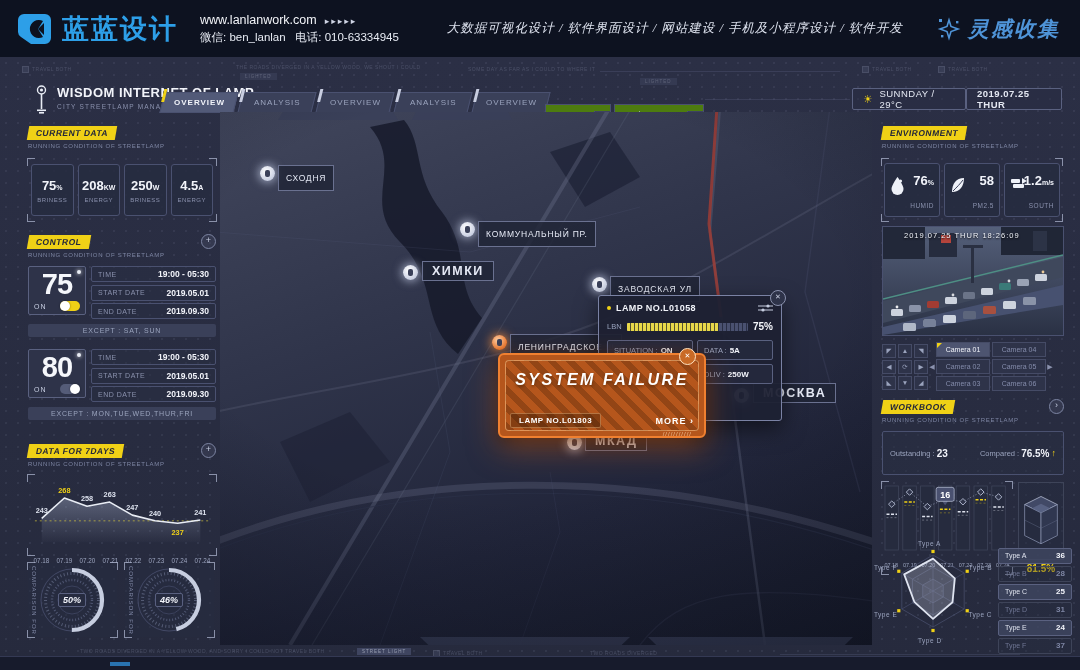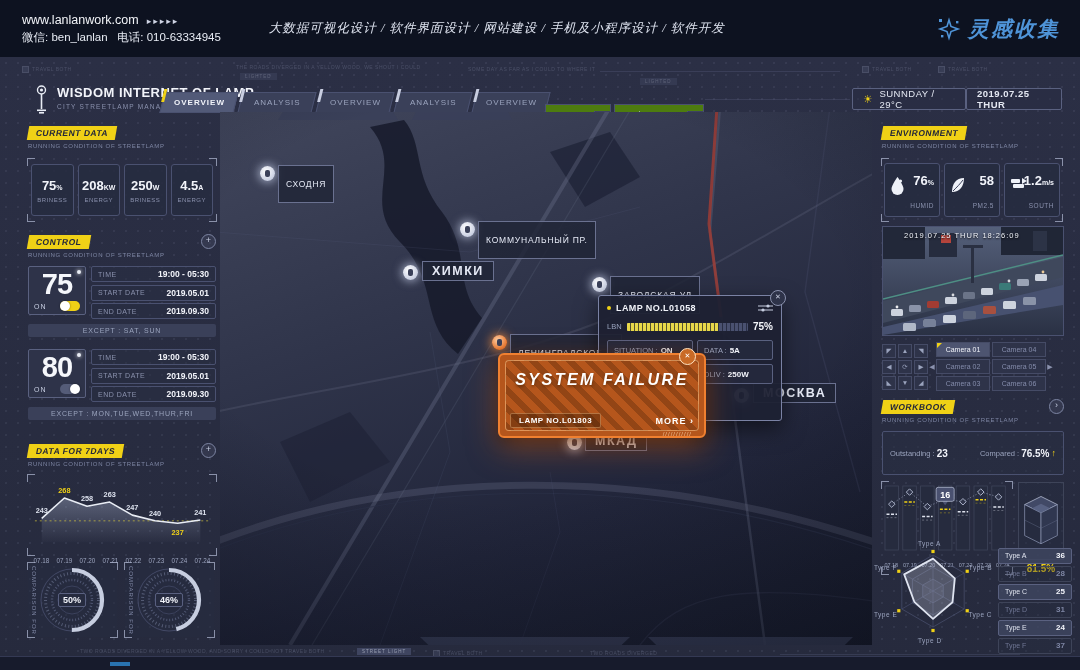--- a/index.html
+++ b/index.html
@@ -93,36 +93,36 @@
   
   .chartbox{margin-top:8px;padding:2px;}
   .xlabels{display:flex;justify-content:space-between;padding:2px 2px 0;font-size:6.3px;color:#9aa3bd;}
   .xlabels span{flex:1;text-align:center;}
   
   .gbox{width:89px;height:74px;background:rgba(38,43,63,.5);display:flex;align-items:center;position:relative;}
   .gside{writing-mode:vertical-rl;font-size:6px;color:#7d85a3;letter-spacing:1px;margin-left:3px;}
   .gwrap{position:relative;width:66px;height:66px;margin-left:2px;}
   .gval{position:absolute;left:50%;top:50%;transform:translate(-50%,-50%);
         background:#262b3f;border:1px solid #5a6180;border-radius:2px;padding:1px 4px;
-        font-size:9px;font-weight:bold;color:#f2f4fa;}
+        font-size:9px;font-weight:bold;color:#f2f4fa;font-style:italic;}
   
   .map{position:absolute;left:220px;top:112px;width:652px;height:533px;overflow:hidden;
        background:linear-gradient(160deg,#41465c 0%,#30354b 35%,#21253a 70%,#171b2b 100%);}
   .map::after{content:"";position:absolute;inset:0;pointer-events:none;
        background:radial-gradient(120% 90% at 45% 35%,transparent 42%,rgba(8,11,22,.55) 100%);}
   .map-tab{position:absolute;height:8px;background:#3a4059;opacity:.85;
            clip-path:polygon(4% 0,96% 0,100% 100%,0 100%);}
   .map-tab.b{clip-path:polygon(0 0,100% 0,96% 100%,4% 100%);}
   .pin{position:absolute;width:15px;height:15px;border-radius:50%;
        background:radial-gradient(circle at 40% 35%,#ffffff,#c9cfe2 70%);
        box-shadow:0 0 9px 2px rgba(220,230,255,.55);z-index:3;cursor:pointer;}
   .pin::after{content:"";position:absolute;left:5px;top:4px;width:5px;height:7px;border-radius:2px;background:#3a4059;}
   .pin.orange{background:radial-gradient(circle at 40% 35%,#ffd2a8,#e8762e 70%);box-shadow:0 0 10px 2px rgba(240,140,60,.7);}
   .mlabel{position:absolute;background:rgba(32,36,54,.82);border:1px solid #6a7190;color:#e5e9f5;
-          padding:13px 7px;font-size:8.5px;letter-spacing:.8px;z-index:3;white-space:nowrap;cursor:pointer;}
+          padding:7px 7px;font-size:8.5px;letter-spacing:.8px;z-index:3;white-space:nowrap;cursor:pointer;}
   .mlabel.big{font-size:12.5px;font-weight:bold;padding:2px 9px;letter-spacing:1.5px;}
   
   .lamp-pop{position:absolute;left:378px;top:183px;width:166px;height:110px;z-index:4;
             background:rgba(29,33,51,.95);border:1px solid #7a82a4;border-radius:3px;padding:7px 8px;
             box-shadow:0 8px 22px rgba(0,0,0,.5);}
   .lp-head{display:flex;align-items:center;gap:5px;}
   .lp-dot{width:4px;height:4px;border-radius:50%;background:#f0d116;}
   .lp-title{font-size:9px;font-weight:bold;color:#f2f4fa;letter-spacing:.4px;}
   .lp-close{position:absolute;right:-5px;top:-6px;width:14px;height:14px;border-radius:50%;
             background:#2e3349;border:1px solid #8a91ad;color:#c8cde0;font-size:7px;line-height:12px;text-align:center;cursor:pointer;}
@@ -195,20 +195,28 @@
   .lrow .lv{margin-left:auto;font-size:8px;font-weight:bold;color:#7d85a3;}
   .lrow.active{background:rgba(64,71,98,.8);border-color:#5a6180;color:#dfe3ee;}
   .lrow.active .lv{color:#f2f4fa;}
 </style>
 </head>
 <body>
 
 <div class="stage">
 
   <div class="banner">
+    <div class="logo-wrap">
+      <svg width="36" height="36" viewBox="0 0 36 36">
+        <path d="M6 3 h21 a6 6 0 0 1 6 6 v18 a6 6 0 0 1 -6 6 h-14 l-10 -7 a6 6 0 0 1 -3 -5 v-12 a6 6 0 0 1 6 -6 z" fill="#2d9fe8"></path>
+        <path d="M25 10 a9 9 0 1 0 0 16 l-5 -8 z" fill="#0d1220"></path>
+        <path d="M26 12 l-6 6 6 6 z" fill="#0d1220"></path>
+      </svg>
+      <span class="logo-txt">蓝蓝设计</span>
+    </div>
     <div class="contact">
       <div class="l1"><span>www.lanlanwork.com</span><span class="arr">▸▸▸▸▸</span></div>
       <div class="l2"><span>微信: ben_lanlan</span>&nbsp;&nbsp;&nbsp;<span>电话: 010-63334945</span></div>
     </div>
     <div class="services">大数据可视化设计 / 软件界面设计 / 网站建设 / 手机及小程序设计 / 软件开发</div>
     <div class="collect">
       <svg width="24" height="24" viewBox="0 0 24 24">
         <path d="M12 3 L14 9.5 L21 12 L14 14.5 L12 21 L10 14.5 L3 12 L10 9.5 Z" fill="none" stroke="#4f94d8" stroke-width="1.6"></path>
         <rect x="2" y="2" width="3" height="3" fill="#4f94d8"></rect>
         <rect x="19" y="4" width="2.4" height="2.4" fill="#4f94d8"></rect>

